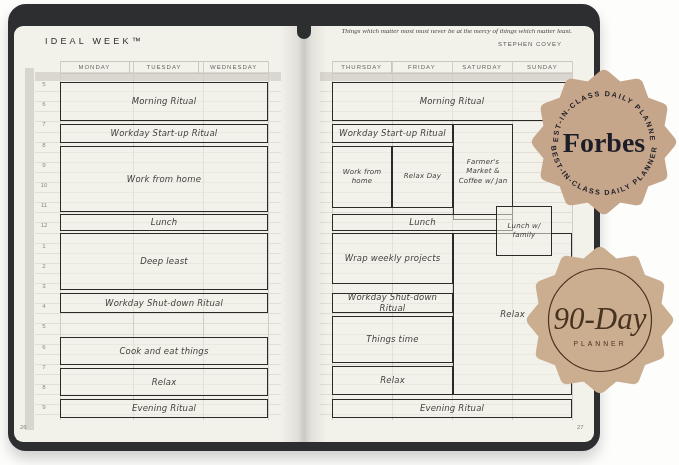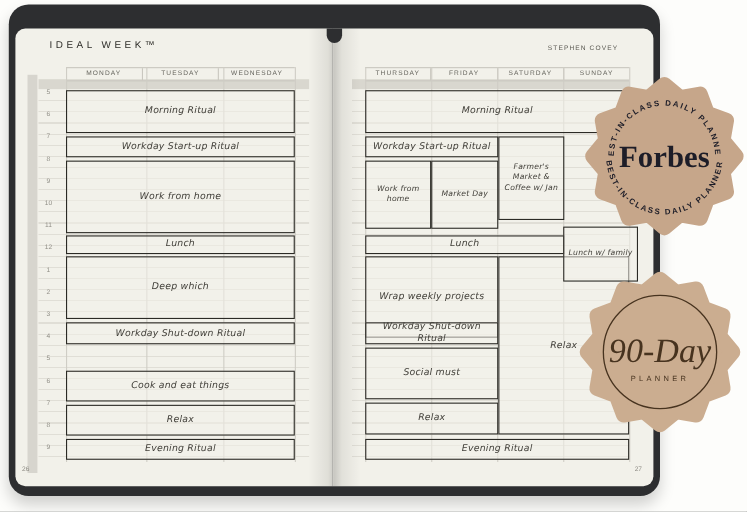--- a/index.html
+++ b/index.html
@@ -77,20 +77,21 @@
   <div class="page-title">IDEAL WEEK™</div>
   <div class="gutter-strip"></div>
   <div class="gray-band l"></div>
   <div class="ruled l"></div>
   <div class="day-row l">
       <div class="day-cell">MONDAY</div>
       <div class="day-cell">TUESDAY</div>
       <div class="day-cell">WEDNESDAY</div>
     </div>
 
+  <div class="quote">Things which matter most must never be at the mercy of things which matter least.</div>
   <div class="quote-author">STEPHEN COVEY</div>
   <div class="gray-band r"></div>
   <div class="ruled r"></div>
   <div class="day-row r">
       <div class="day-cell">THURSDAY</div>
       <div class="day-cell">FRIDAY</div>
       <div class="day-cell">SATURDAY</div>
       <div class="day-cell">SUNDAY</div>
     </div>
 
@@ -145,31 +146,31 @@
     <div class="vline" style="left: 268px;"></div>
     <div class="vline" style="left: 332px;"></div>
     <div class="vline" style="left: 392px;"></div>
     <div class="vline" style="left: 452px;"></div>
     <div class="vline" style="left: 512px;"></div>
     <div class="vline" style="left: 572px;"></div>
     <div class="block" style="left: 60px; top: 82px; width: 208px; height: 39px;">Morning Ritual</div>
     <div class="block" style="left: 60px; top: 124px; width: 208px; height: 19px;">Workday Start-up Ritual</div>
     <div class="block" style="left: 60px; top: 146px; width: 208px; height: 66px;">Work from home</div>
     <div class="block" style="left: 60px; top: 214px; width: 208px; height: 17px;">Lunch</div>
-    <div class="block" style="left: 60px; top: 233px; width: 208px; height: 57px;">Deep which</div>
+    <div class="block" style="left: 60px; top: 233px; width: 208px; height: 57px;">Deep least</div>
     <div class="block" style="left: 60px; top: 293px; width: 208px; height: 20px;">Workday Shut-down Ritual</div>
     <div class="block" style="left: 60px; top: 337px; width: 208px; height: 28px;">Cook and eat things</div>
     <div class="block" style="left: 60px; top: 368px; width: 208px; height: 28px;">Relax</div>
     <div class="block" style="left: 60px; top: 399px; width: 208px; height: 19px;">Evening Ritual</div>
     <div class="block" style="left: 332px; top: 82px; width: 240px; height: 39px;">Morning Ritual</div>
     <div class="block" style="left: 332px; top: 124px; width: 121px; height: 19px;">Workday Start-up Ritual</div>
     <div class="block small" style="left: 332px; top: 146px; width: 60px; height: 62px;">Work from home</div>
-    <div class="block small" style="left: 392px; top: 146px; width: 61px; height: 62px;">Market Day</div>
-    <div class="block small" style="left: 453px; top: 124px; width: 60px; height: 76px;">Farmer's Market &amp; Coffee w/ Jan</div>
+    <div class="block small" style="left: 392px; top: 146px; width: 61px; height: 62px;">Relax Day</div>
+    <div class="block small" style="left: 453px; top: 124px; width: 60px; height: 96px;">Farmer's Market &amp; Coffee w/ Jan</div>
     <div class="block" style="left: 332px; top: 214px; width: 181px; height: 17px;">Lunch</div>
     <div class="block" style="left: 453px; top: 233px; width: 119px; height: 162px;">Relax</div>
-    <div class="block small" style="left: 512px; top: 206px; width: 68px; height: 50px;">Lunch w/ family</div>
-    <div class="block" style="left: 332px; top: 233px; width: 121px; height: 74px;">Wrap weekly projects</div>
+    <div class="block small" style="left: 496px; top: 206px; width: 56px; height: 50px;">Lunch w/ family</div>
+    <div class="block" style="left: 332px; top: 233px; width: 121px; height: 51px;">Wrap weekly projects</div>
     <div class="block" style="left: 332px; top: 293px; width: 121px; height: 20px;">Workday Shut-down Ritual</div>
-    <div class="block" style="left: 332px; top: 316px; width: 121px; height: 47px;">Social must</div>
+    <div class="block" style="left: 332px; top: 316px; width: 121px; height: 47px;">Things time</div>
     <div class="block" style="left: 332px; top: 366px; width: 121px; height: 29px;">Relax</div>
     <div class="block" style="left: 332px; top: 399px; width: 240px; height: 19px;">Evening Ritual</div>
   </div>
 
 </body></html>

